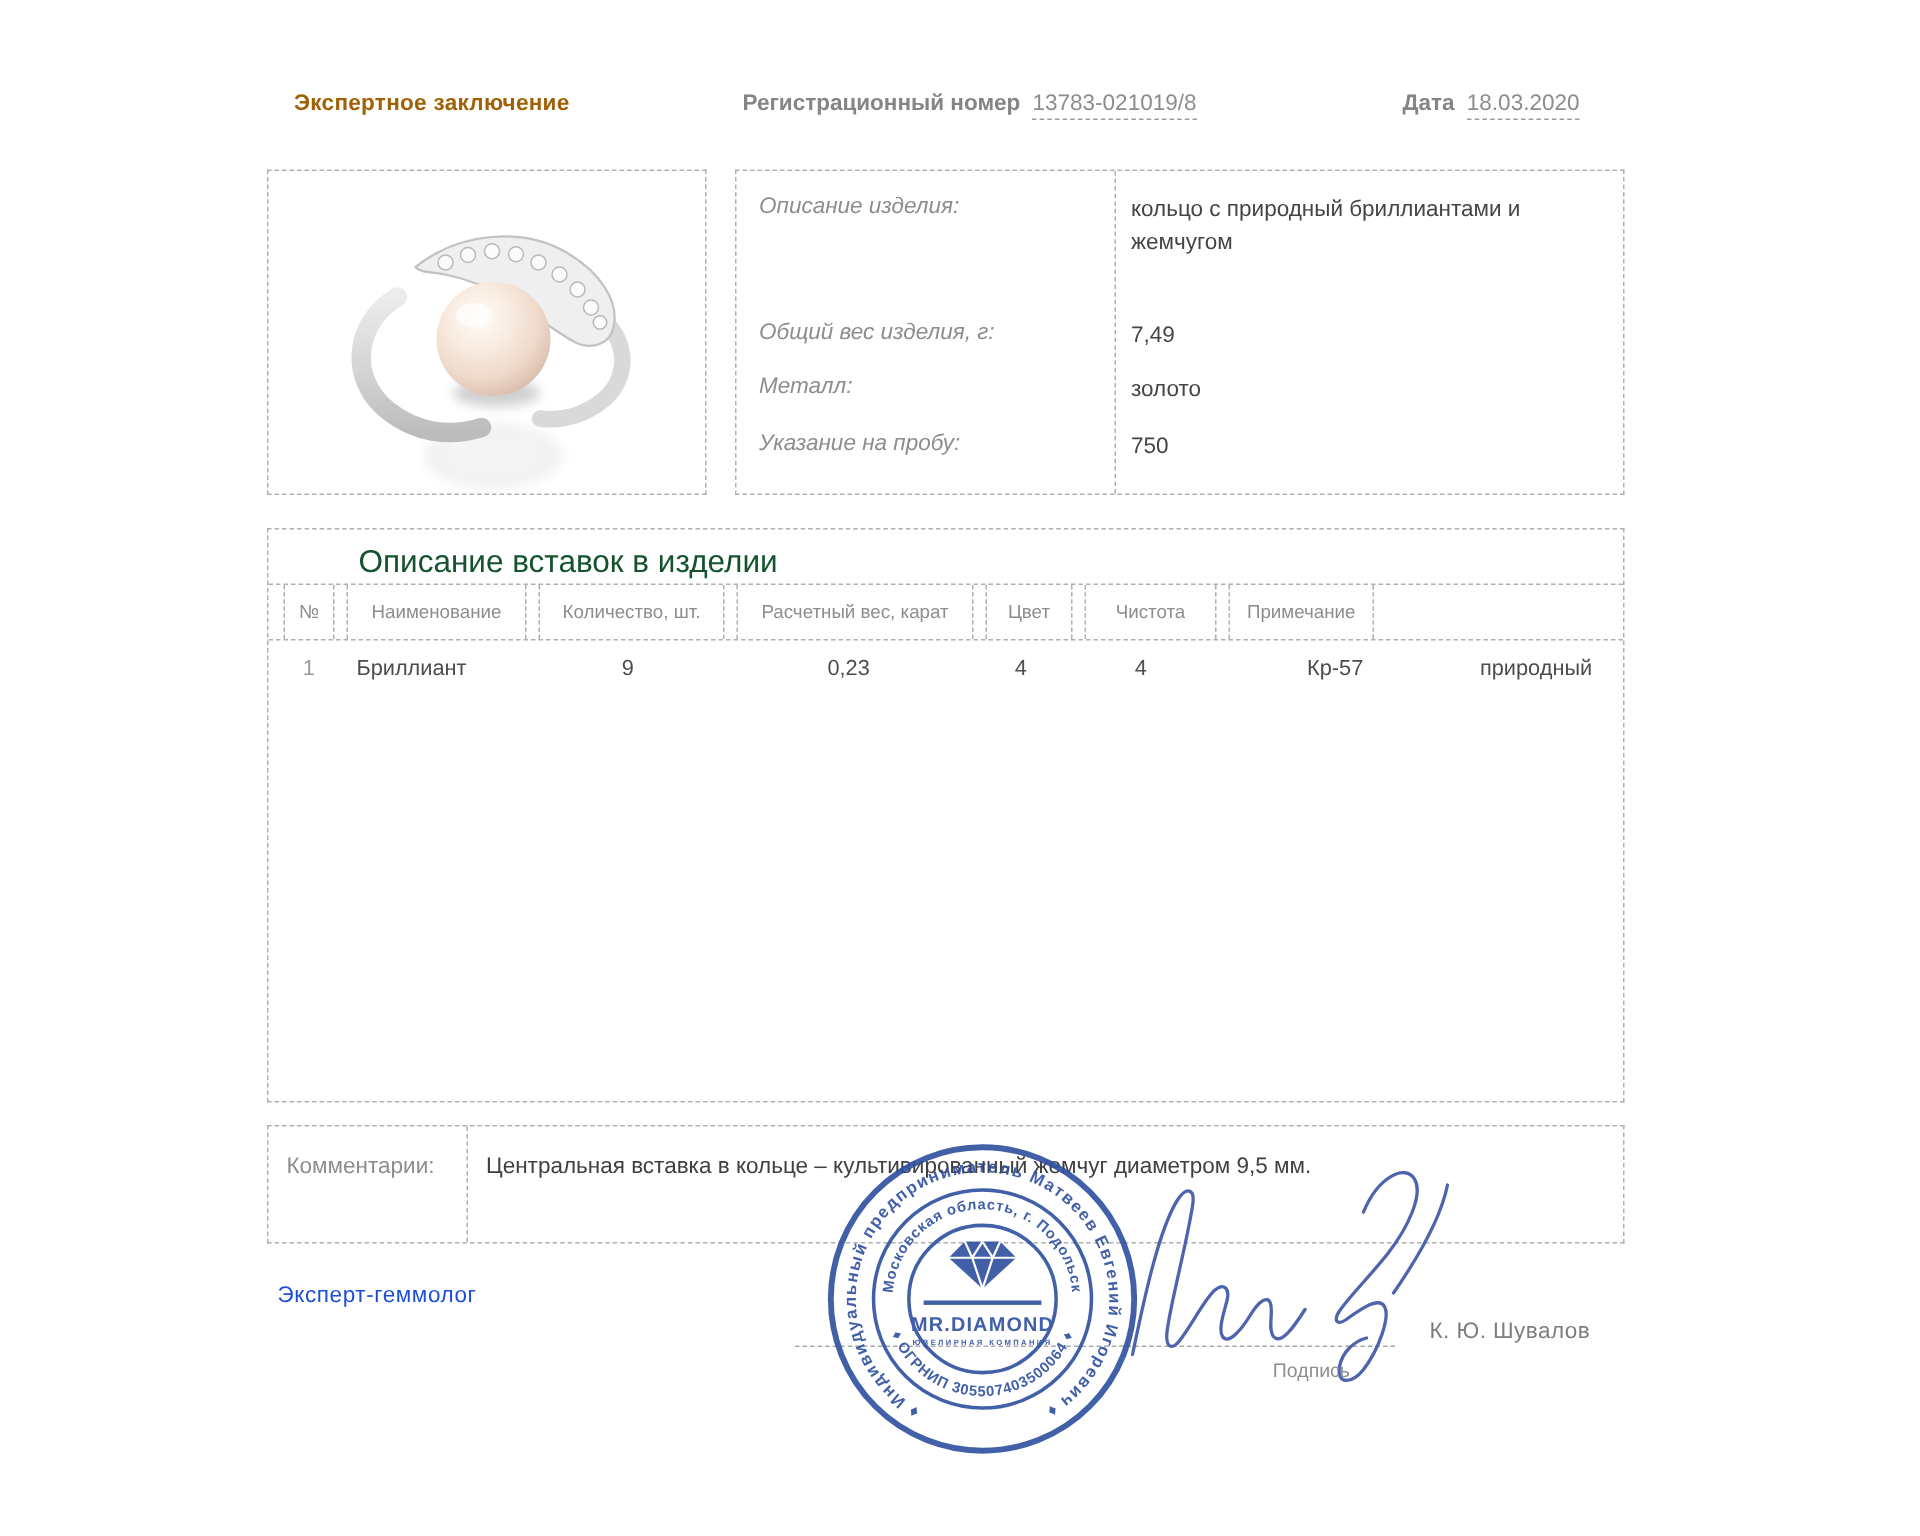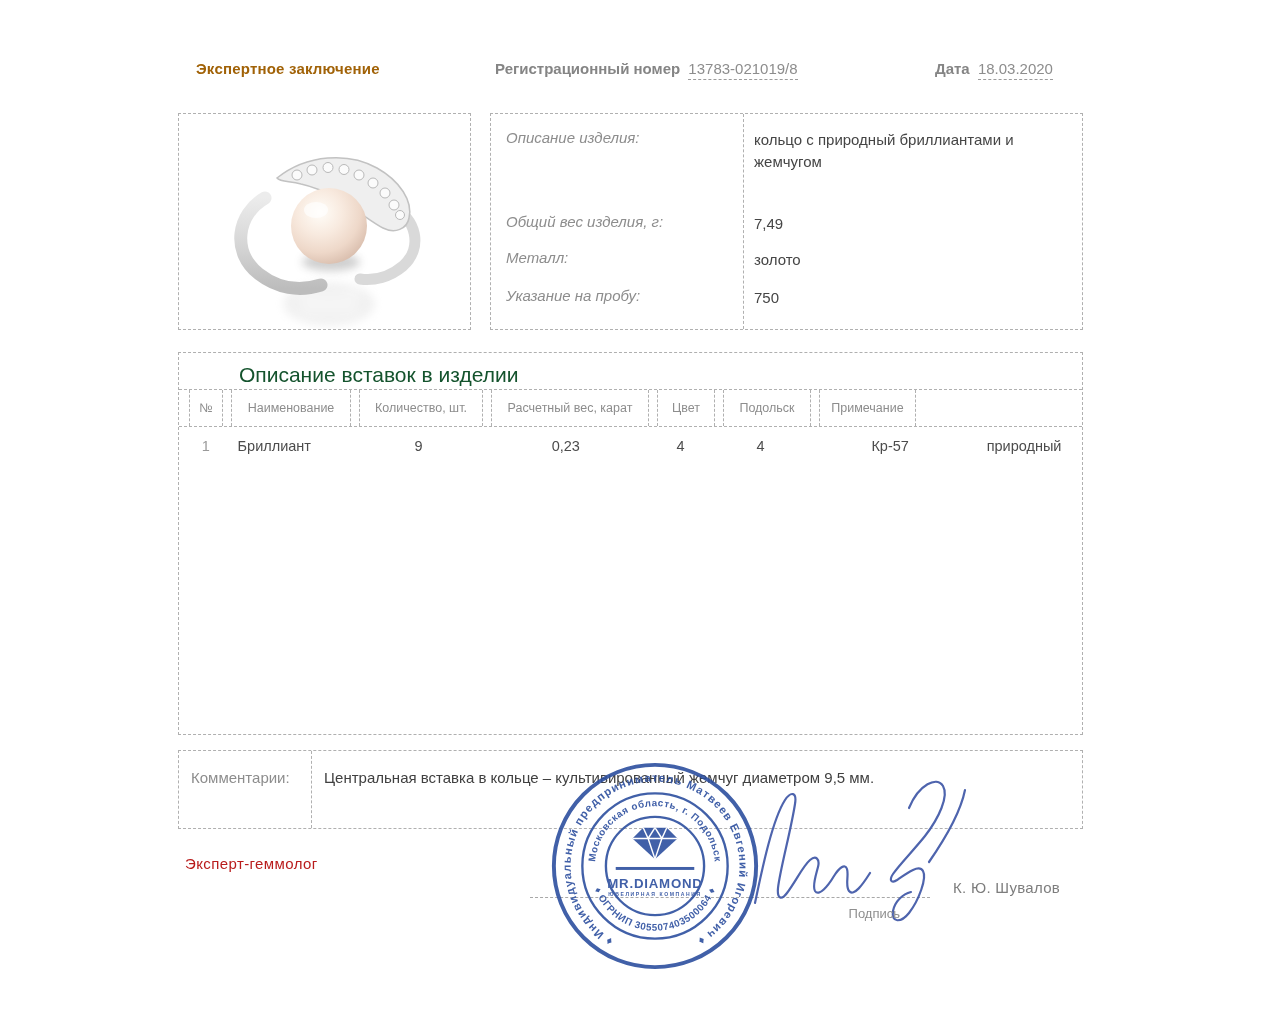--- a/index.html
+++ b/index.html
@@ -35,21 +35,21 @@
   .c0{width:34px;} .c1{width:120px;} .c2{width:124px;} .c3{width:158px;}
   .c4{width:58px;} .c5{width:88px;} .c6{width:158px;} .c7{width:97px;}
 
   
   .comments-box { position:absolute; left:178px; top:750px; width:905px; height:79px; }
   .comments-divider { position:absolute; left:132px; top:0; bottom:0; width:0; border-left:1px dashed #b0b0b0; }
   .comments-lbl { position:absolute; left:12px; top:18px; font-size:15px; color:#8d8d8d; }
   .comments-txt { position:absolute; left:145px; top:18px; width:750px; font-size:15px; color:#404040; }
 
   
-  .expert-title { position:absolute; left:185px; top:855px; font-size:15px; color:#b91c1c; letter-spacing:.4px; }
+  .expert-title { position:absolute; left:185px; top:855px; font-size:15px; color:#1d4ed8; letter-spacing:.4px; }
   .expert-cert  { position:absolute; left:185px; top:876px; font-size:12px; line-height:16px; color:#8f8f8f; letter-spacing:.3px; }
   .sig-line { position:absolute; left:530px; top:897px; width:400px; height:0; border-top:1px dashed #a8a8a8; z-index:1; }
   .sig-caption { position:absolute; left:780px; top:906px; width:120px; text-align:right; font-size:13px; color:#8f8f8f; z-index:4; }
   .expert-name { position:absolute; left:953px; top:879px; font-size:15px; color:#7d7d7d; letter-spacing:.3px; }
 
   .stamp { position:absolute; left:547px; top:758px; width:216px; height:216px; z-index:2; opacity:.9; }
   .stamp text { font-family:"Liberation Sans", sans-serif; }
   .signature { position:absolute; left:733px; top:770px; width:240px; height:165px; z-index:3; }
 </style>
 </head>
@@ -135,21 +135,21 @@
   </div>
 
   <div class="table-box dashed">
     <div class="tbl-title">Описание вставок в изделии</div>
     <div class="tbl-head">
       <div class="cell c0">№</div>
       <div class="cell c1">Наименование</div>
       <div class="cell c2">Количество, шт.</div>
       <div class="cell c3">Расчетный вес, карат</div>
       <div class="cell c4">Цвет</div>
-      <div class="cell c5">Подольск</div>
+      <div class="cell c5">Чистота</div>
       <div class="cell c7">Примечание</div>
     </div>
     <div class="tbl-row">
       <div class="cell c0 first">1</div>
       <div class="cell c1 left">Бриллиант</div>
       <div class="cell c2">9</div>
       <div class="cell c3">0,23</div>
       <div class="cell c4">4</div>
       <div class="cell c5">4</div>
       <div class="cell c6">Кр-57</div>

